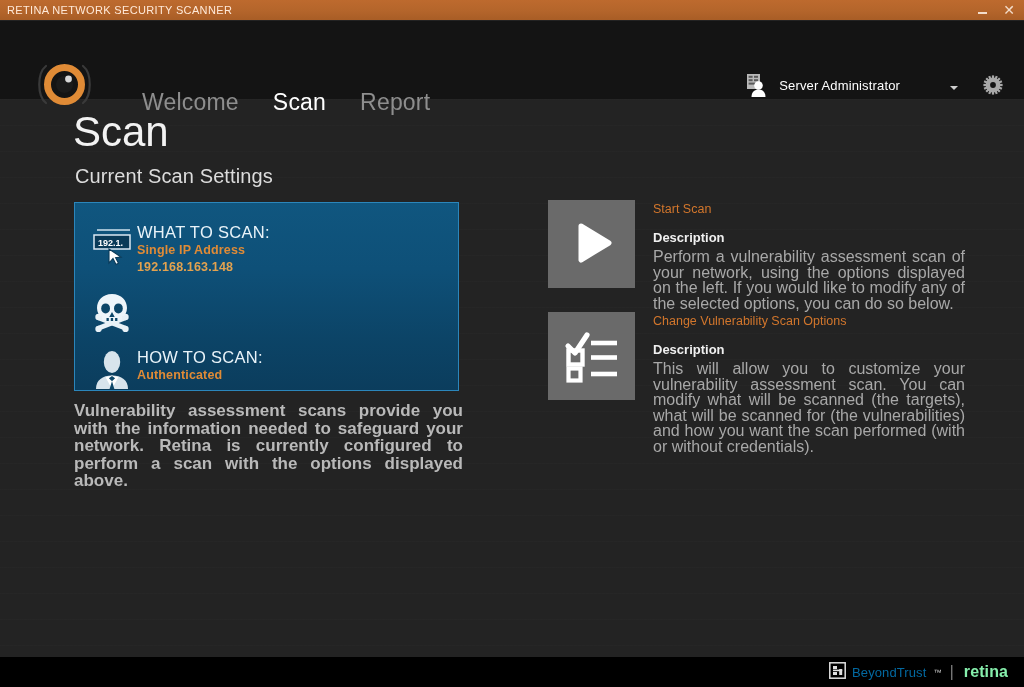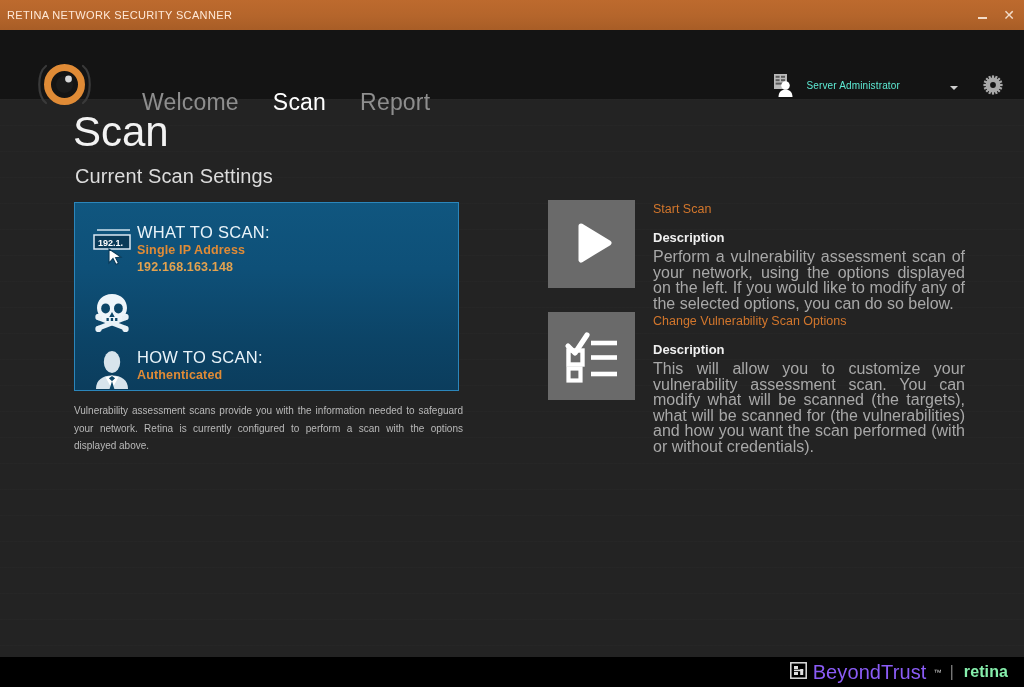--- a/index.html
+++ b/index.html
@@ -19,21 +19,21 @@
     height: 687px;
     background: #232323;
     overflow: hidden;
   }
 
   
   .titlebar {
     position: absolute;
     top: 0; left: 0;
     width: 1024px;
-    height: 30px;
+    height: 20px;
     background: linear-gradient(180deg, #bd6a2e 0%, #b4652b 55%, #a85d26 100%);
     display: flex;
     align-items: center;
     z-index: 40;
   }
   .titlebar-text {
     font-size: 11px;
     color: #ffe9d8;
     letter-spacing: 0.35px;
     padding-left: 7px;
@@ -104,22 +104,22 @@
     align-items: center;
     height: 32px;
   }
   .user-icon {
     width: 26px;
     height: 26px;
     margin-right: 8px;
     position: relative;
   }
   .user-name {
-    font-size: 10px;
-    color: #5eead4;
+    font-size: 13px;
+    color: #ffffff;
     white-space: nowrap;
     letter-spacing: 0.15px;
   }
   .user-caret {
     width: 40px;
     text-align: center;
     margin-left: 34px;
   }
   .caret-tri {
     display: inline-block;
@@ -220,24 +220,25 @@
     color: #e3a24f;
     line-height: 17px;
     letter-spacing: 0.15px;
   }
 
   .panel-note {
     position: absolute;
     left: 74px;
     top: 303px;
     width: 389px;
-    font-size: 10px;
+    font-size: 17px;
     line-height: 17.5px;
     color: #b9b9b9;
     text-align: justify;
+    font-weight: bold;
   }
 
   
   .action-card {
     position: absolute;
     display: flex;
     align-items: flex-start;
   }
   .action-card.card1 { left: 548px; top: 101px; }
   .action-card.card2 { left: 548px; top: 213px; }
@@ -289,22 +290,22 @@
     align-items: center;
     justify-content: flex-end;
     padding-right: 16px;
   }
   .brand {
     display: flex;
     align-items: center;
     gap: 6px;
   }
   .brand-name {
-    font-size: 20px;
-    color: #8b5cf6;
+    font-size: 13px;
+    color: #0369a1;
     letter-spacing: 0.1px;
   }
   .brand-tm {
     font-size: 8px;
     color: #c9c9c9;
     vertical-align: super;
     margin-left: 1px;
   }
   .brand-sep {
     color: #777;

